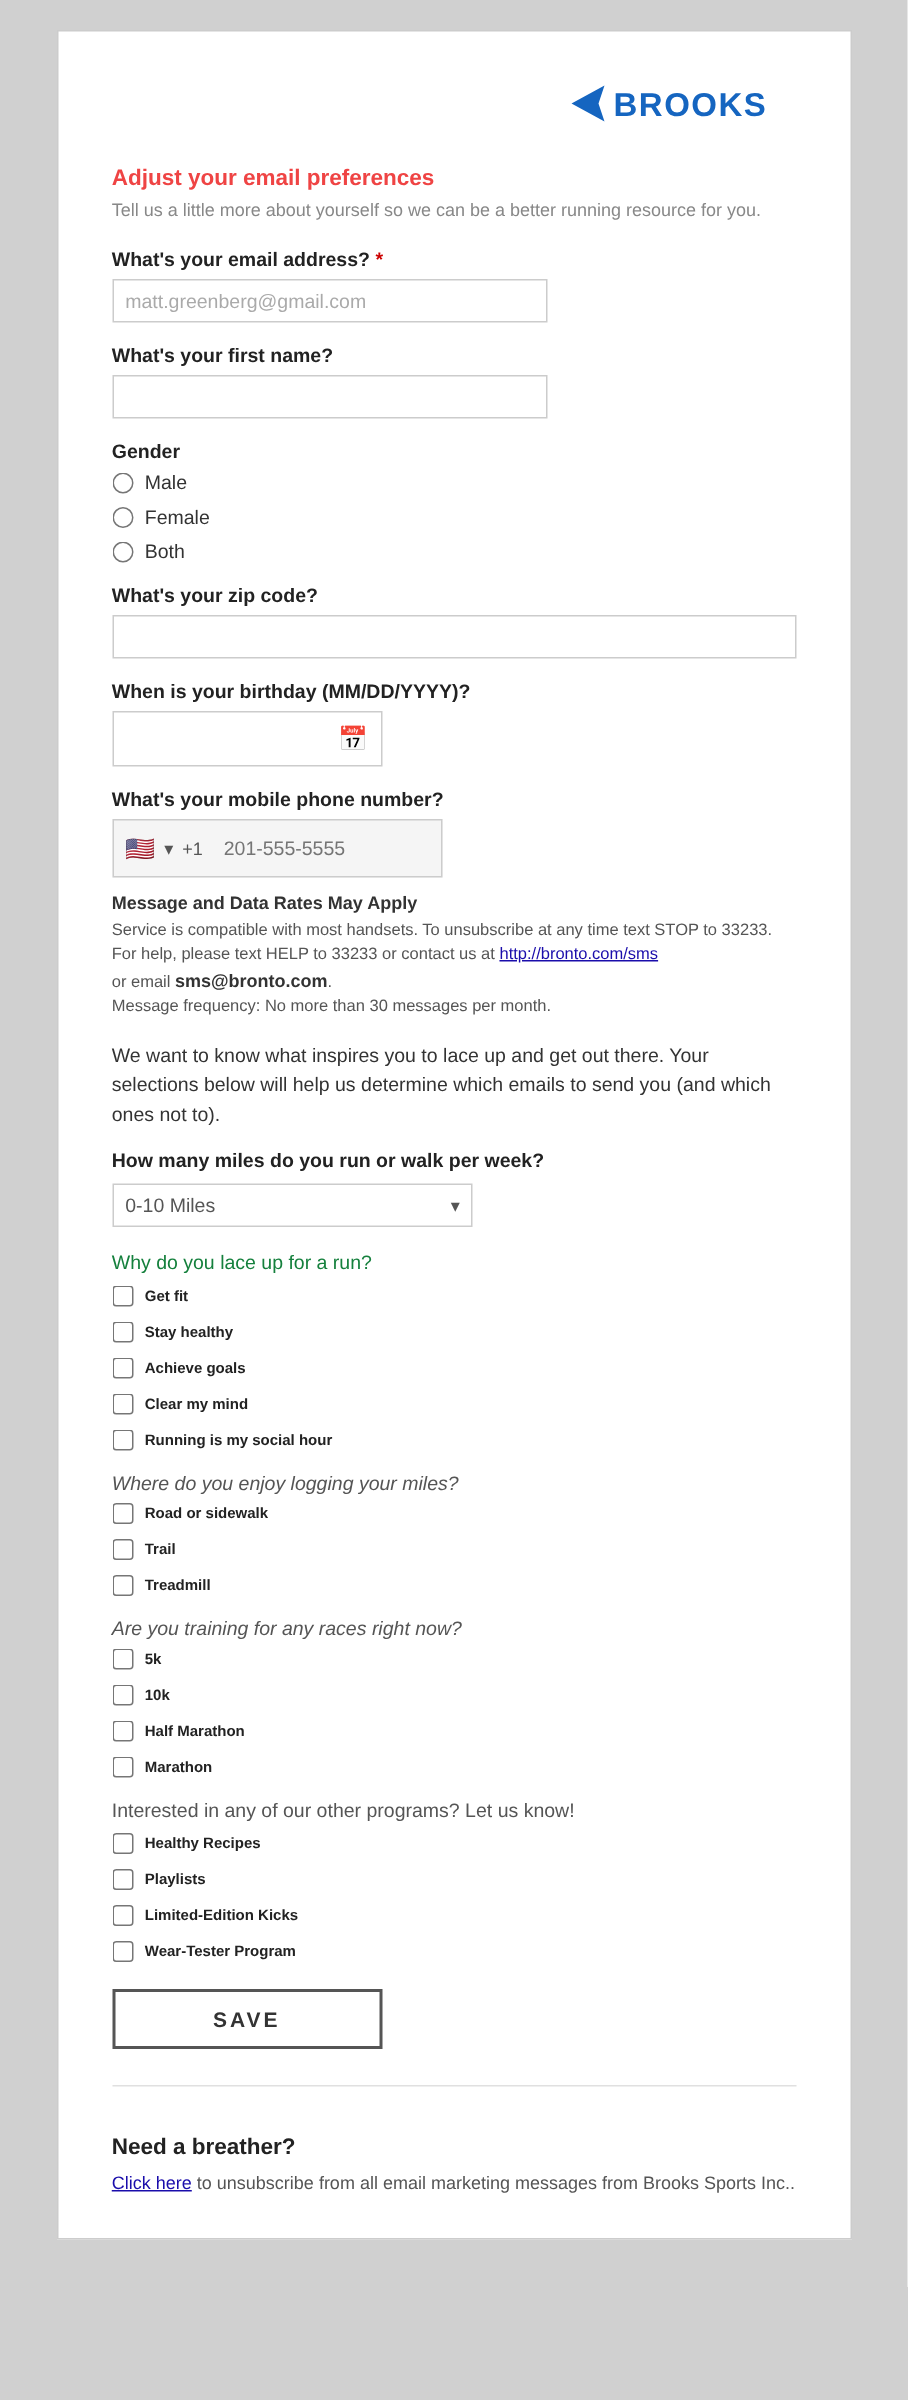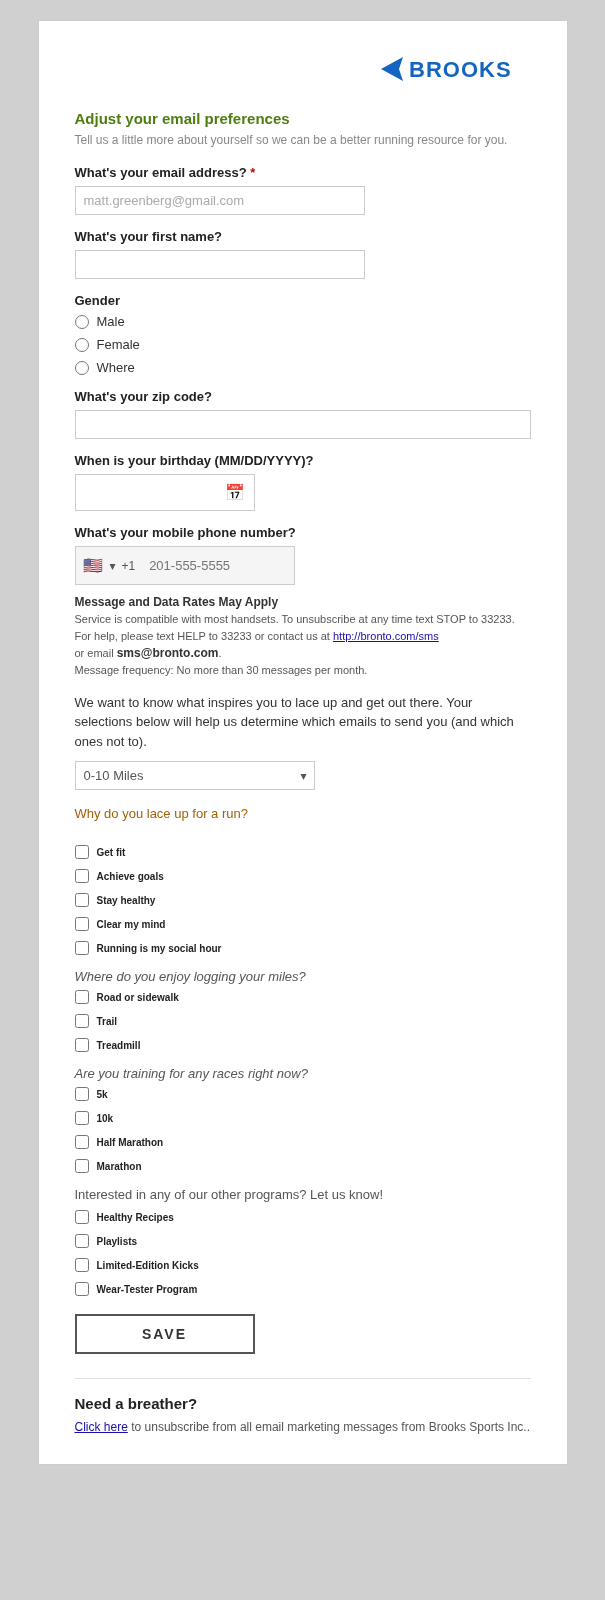--- a/index.html
+++ b/index.html
@@ -22,21 +22,21 @@
       text-align: right;
       margin-bottom: 18px;
     }
     .logo-area svg {
       width: 160px;
       height: 40px;
     }
     .section-title {
       font-size: 15px;
       font-weight: bold;
-      color: #4d7c0f;
+      color: #ef4444;
       margin-bottom: 4px;
     }
     .section-sub {
       font-size: 12px;
       color: #888;
       margin-bottom: 16px;
       line-height: 1.5;
     }
     .field-label {
       font-size: 13px;
@@ -140,23 +140,23 @@
       width: 220px;
       border: 1px solid #ccc;
       padding: 6px 8px;
       font-size: 13px;
       color: #555;
       background: #fff;
       outline: none;
     }
     .why-label {
       font-size: 13px;
-      color: #a16207;
+      color: #15803d;
       margin-top: 16px;
-      margin-bottom: 24px;
+      margin-bottom: 8px;
       display: block;
       text-decoration: none;
     }
     .section-q {
       font-size: 13px;
       color: #555;
       margin-top: 14px;
       margin-bottom: 6px;
       display: block;
       font-style: italic;
@@ -182,21 +182,21 @@
       color: #333;
       font-size: 14px;
       font-weight: bold;
       letter-spacing: 2px;
       cursor: pointer;
       margin-top: 18px;
       text-align: center;
     }
     .breather-section {
       margin-top: 24px;
-      padding-top: 16px;
+      padding-top: 32px;
       border-top: 1px solid #e0e0e0;
     }
     .breather-title {
       font-size: 15px;
       font-weight: bold;
       color: #222;
       margin-bottom: 6px;
     }
     .breather-text {
       font-size: 12px;
@@ -270,21 +270,21 @@
     <label class="radio-item">
       <input type="radio" name="gender" style="">
       <span>Male</span>
     </label>
     <label class="radio-item">
       <input type="radio" name="gender" style="">
       <span>Female</span>
     </label>
     <label class="radio-item">
       <input type="radio" name="gender" style="">
-      <span>Where</span>
+      <span>Both</span>
     </label>
   </div>
 
   
   <label class="field-label">What's your zip code?</label>
   <input type="text" class="zip-input" style="">
 
   
   <label class="field-label">When is your birthday (MM/DD/YYYY)?</label>
   <div class="birthday-wrap">
@@ -307,44 +307,45 @@
     <span>Service is compatible with most handsets. To unsubscribe at any time text STOP to 33233. For help, please text HELP to 33233 or contact us at</span>
     <a href="#">http://bronto.com/sms</a><br>
     or email <strong>sms@bronto.com</strong>.<br>
     <span>Message frequency: No more than 30 messages per month.</span>
   </div>
 
   
   <p class="inspire-text">We want to know what inspires you to lace up and get out there. Your selections below will help us determine which emails to send you (and which ones not to).</p>
 
   
+  <span class="question-label">How many miles do you run or walk per week?</span>
   <div class="dropdown-wrap">
     <select>
       <option>0-10 Miles</option>
       <option>11-20 Miles</option>
       <option>21-30 Miles</option>
       <option>30+ Miles</option>
     </select>
     <span class="dropdown-arrow">▾</span>
   </div>
 
   
   <span class="why-label">Why do you lace up for a run?</span>
   <div class="check-group">
     <label class="check-item">
       <input type="checkbox" class="checkbox-sm" style="">
       <label>Get fit</label>
     </label>
     <label class="check-item">
       <input type="checkbox" class="checkbox-sm" style="">
+      <label>Stay healthy</label>
+    </label>
+    <label class="check-item">
+      <input type="checkbox" class="checkbox-sm" style="">
       <label>Achieve goals</label>
-    </label>
-    <label class="check-item">
-      <input type="checkbox" class="checkbox-sm" style="">
-      <label>Stay healthy</label>
     </label>
     <label class="check-item">
       <input type="checkbox" class="checkbox-sm" style="">
       <label>Clear my mind</label>
     </label>
     <label class="check-item">
       <input type="checkbox" class="checkbox-sm" style="">
       <label>Running is my social hour</label>
     </label>
   </div>

